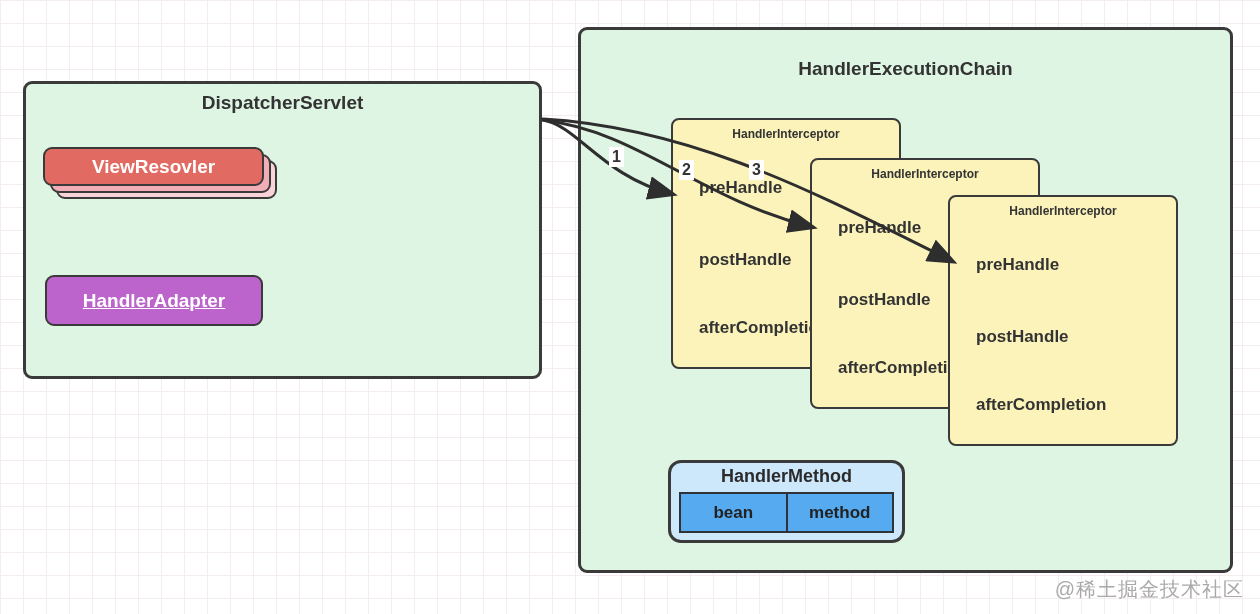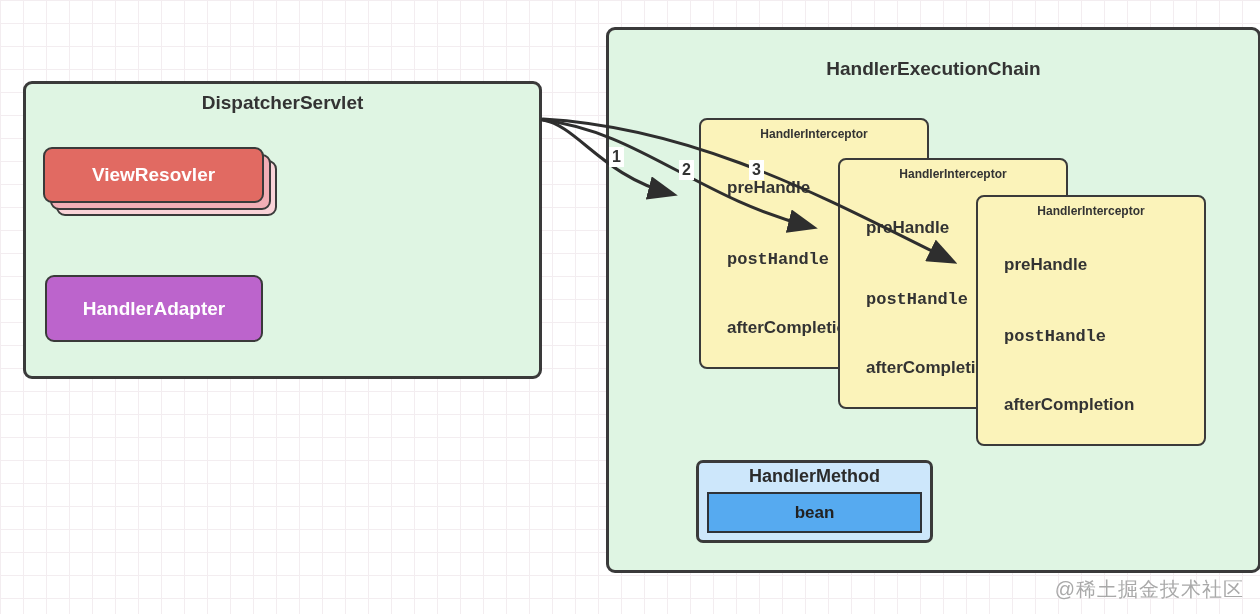--- a/index.html
+++ b/index.html
@@ -14,68 +14,68 @@
   }
   .panel{
     position:absolute;background:#dff5e3;border:3px solid #3a3a3a;
     border-radius:9px;box-sizing:border-box;
   }
   .panel-title{
     position:absolute;left:0;right:0;text-align:center;
     font-weight:bold;font-size:19px;color:#333;
   }
   #dispatcher{left:23px;top:34px;width:519px;height:298px;margin-top:47px;}
-  #chain{left:606px;top:27px;width:655px;height:546px;}
+  #chain{left:578px;top:27px;width:655px;height:546px;}
 
   
   .stack{position:absolute;}
   .stack .layer{
     position:absolute;width:100%;height:100%;box-sizing:border-box;
     border:2.5px solid #3a3a3a;border-radius:9px;
   }
   .stack .layer.l2{left:13px;top:13px;background:#f9d3d8;}
   .stack .layer.l1{left:7px;top:7px;background:#f2aeb6;}
   .stack .main{
     position:absolute;left:0;top:0;width:100%;height:100%;box-sizing:border-box;
     border:2.5px solid #3a3a3a;border-radius:9px;background:#e16a62;
     display:flex;flex-direction:column;align-items:center;justify-content:center;
     color:#fff;font-weight:bold;font-size:19px;line-height:1.25;text-align:center;
   }
-  #view-resolver{left:17px;top:63px;width:221px;height:56px;}
+  #view-resolver{left:17px;top:63px;width:221px;height:39px;}
   #exception-resolver{left:265px;top:61px;width:220px;height:58px;}
 
   #handler-adapter{
-    position:absolute;left:19px;top:191px;width:218px;height:67px;box-sizing:border-box;
+    position:absolute;left:19px;top:191px;width:218px;height:51px;box-sizing:border-box;
     background:#bc64cc;border:2.5px solid #3a3a3a;border-radius:9px;
     display:flex;align-items:center;justify-content:center;
-    color:#fff;font-weight:bold;font-size:19px;
+    color:#fff;font-weight:bold;font-size:19px;text-decoration:underline;
   }
 
   
   .interceptor{
     position:absolute;width:230px;height:251px;box-sizing:border-box;
     background:#fbf3ba;border:2.5px solid #3a3a3a;border-radius:8px;
   }
   .interceptor .ic-title{
     margin-top:7px;text-align:center;font-weight:bold;font-size:12px;color:#333;
   }
   .interceptor .method{
     position:absolute;left:26px;font-weight:bold;font-size:17px;color:#333;white-space:nowrap;
   }
   .interceptor .m0{top:58px;}
-  .interceptor .m1{top:130px;font-family:Liberation Mono, monospace;}
+  .interceptor .m1{top:130px;}
   .interceptor .m2{top:198px;}
   #interceptor-1{left:90px;top:88px;z-index:1;}
   #interceptor-2{left:229px;top:128px;z-index:2;}
   #interceptor-3{left:367px;top:165px;z-index:3;}
 
   
   #handler-method{
     position:absolute;left:87px;top:430px;width:237px;height:83px;box-sizing:border-box;
-    background:#cde7fb;border:3px solid #3a3a3a;border-radius:7px;z-index:1;
+    background:#cde7fb;border:3px solid #3a3a3a;border-radius:13px;z-index:1;
   }
   #handler-method .hm-title{
     text-align:center;font-weight:bold;font-size:18px;color:#2b2b2b;margin-top:3px;
   }
   #handler-method .hm-row{
     position:absolute;left:8px;right:8px;top:29px;height:41px;display:flex;
   }
   #handler-method .hm-cell{
     flex:1;box-sizing:border-box;background:#56aaf0;border:2px solid #2f3339;
     display:flex;align-items:center;justify-content:center;
@@ -137,20 +137,21 @@
       <div class="ic-title">HandlerInterceptor</div>
       <div class="method m0">preHandle</div>
       <div class="method m1">postHandle</div>
       <div class="method m2">afterCompletion</div>
     </div>
 
     <div id="handler-method">
       <div class="hm-title">HandlerMethod</div>
       <div class="hm-row">
         <div class="hm-cell">bean</div>
+        <div class="hm-cell">method</div>
       </div>
     </div>
   </div>
 
   <svg id="arrows" width="1260" height="614" viewBox="0 0 1260 614">
     <defs>
       <marker id="ah" markerWidth="10" markerHeight="8" refX="8" refY="4" orient="auto">
         <path d="M0,0 L10,4 L0,8 z" fill="#2e2e2e"></path>
       </marker>
     </defs>

